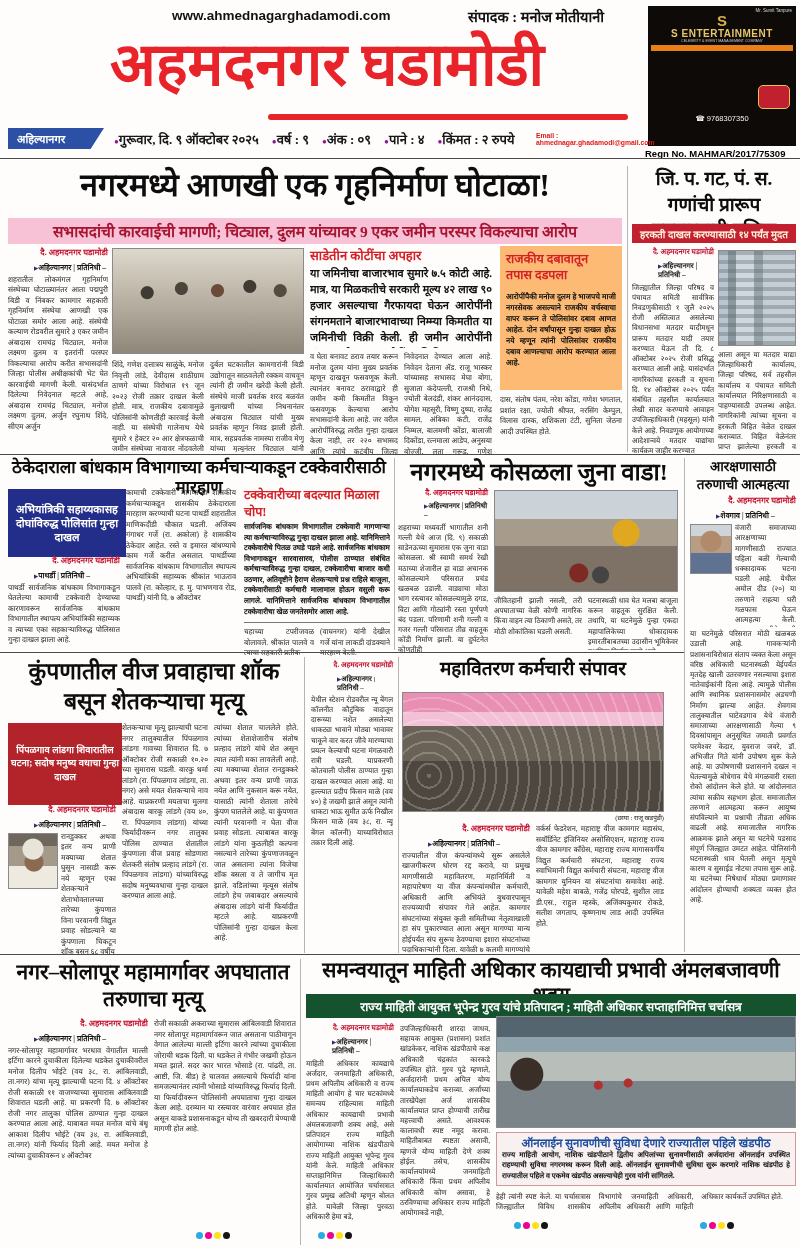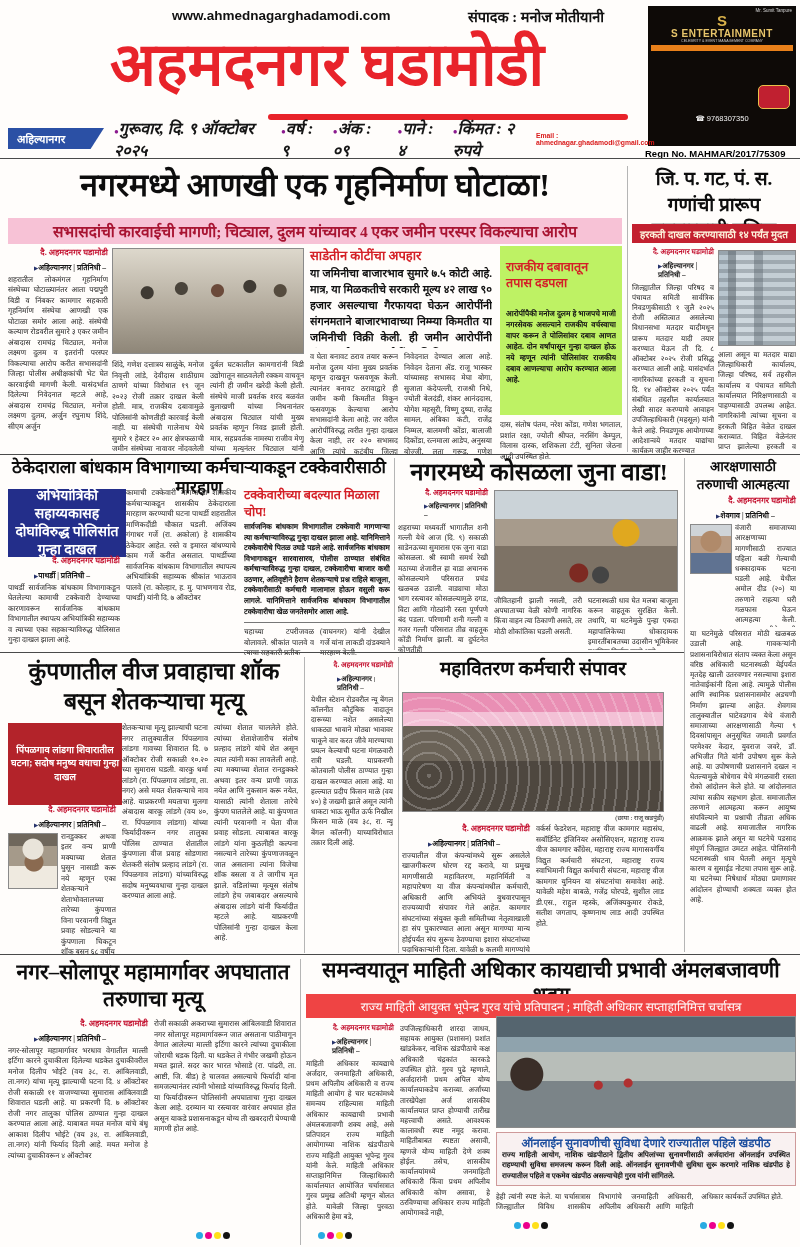--- a/index.html
+++ b/index.html
@@ -15,24 +15,24 @@
   .place{font-weight:bold;font-size:7.6px;line-height:1.3;margin:5px 0 2px;padding-left:26px;}
   .place::before{content:"\25B6 ";color:#27336b;font-size:5.5px;}
   .red-sub{color:#d42027;font-weight:bold;}
   .photo{border:1px solid #8a8a8a;box-sizing:border-box;}
   .vr{position:absolute;width:1px;background:#b5b5b5;}
   .hr2{position:absolute;height:1px;background:#4a4a4a;}
   .pinkbar{background:#f7c2d6;color:#a81432;font-weight:bold;display:flex;align-items:center;justify-content:center;}
   .crimsonbar{background:#c3202f;color:#fdf3dc;font-weight:bold;display:flex;align-items:center;justify-content:center;}
   .bluebox{background:#232e8a;color:#fff;font-weight:bold;display:flex;align-items:center;justify-content:center;text-align:center;}
   .redbox{background:#b3232a;color:#fff;font-weight:bold;display:flex;align-items:center;justify-content:center;text-align:center;}
-  .greenbar{background:#ef4444;color:#fff;font-weight:normal;display:flex;align-items:center;justify-content:center;}
+  .greenbar{background:#14532d;color:#fff;font-weight:bold;display:flex;align-items:center;justify-content:center;}
   .chip{background:#2b50a5;color:#fff;font-weight:bold;clip-path:polygon(0 0,100% 0,86% 100%,0 100%);
         display:flex;align-items:center;padding-left:9px;box-sizing:border-box;}
-  .dateitem{font-weight:bold;font-size:16px;font-style:italic;}
+  .dateitem{font-weight:bold;font-size:13px;}
   .dateitem::before{content:"\25CF ";color:#8b1a8f;font-size:8px;}
   .cmyk{display:flex;gap:2px;}
   .cmyk i{width:7px;height:7px;border-radius:50%;display:block;}
   .adbox{background:#0e0a07;color:#e7c56b;overflow:hidden;}
 </style>
 </head>
 <body>
 
 <div class="page">
 
@@ -68,21 +68,21 @@
     <span class="dateitem">गुरूवार, दि. ९ ऑक्टोबर २०२५</span>
     <span class="dateitem">वर्ष : ९</span>
     <span class="dateitem">अंक : ०९</span>
     <span class="dateitem">पाने : ४</span>
     <span class="dateitem">किंमत : २ रुपये</span>
   </div>
   <div class="abs sans" style="left:536px;top:132px;width:112px;height:16px;font-weight:bold;font-size:6.8px;color:#d91a1a;">Email : ahmednagar.ghadamodi@gmail.com</div>
   <div class="hr2" style="left:0;top:158px;width:800px;"></div>
 
   <div class="abs headline" style="left:8px;top:166px;width:614px;height:48px;font-size:32px;text-align:center;">नगरमध्ये आणखी एक गृहनिर्माण घोटाळा!</div>
-  <div class="abs pinkbar" style="left:8px;top:218px;width:614px;height:26px;font-size:15.5px;">सभासदांची कारवाईची मागणी; चिट्याल, दुलम यांच्यावर 4 एकर जमीन परस्पर विकल्याचा आरोप</div>
+  <div class="abs pinkbar" style="left:8px;top:218px;width:614px;height:26px;font-size:15.5px;">सभासदांची कारवाईची मागणी; चिट्याल, दुलम यांच्यावर 9 एकर जमीन परस्पर विकल्याचा आरोप</div>
 
   <div class="abs" style="left:8px;top:248px;width:100px;height:204px;">
     <div class="paper">दै. अहमदनगर घडामोडी</div>
     <div class="place">अहिल्यानगर | प्रतिनिधी –</div>
     <div class="body-txt" style="height:172px;">शहरातील लोकमंगल गृहनिर्माण संस्थेच्या घोटाळ्यानंतर आता पद्मपुरी बिडी व निंबकर कामगार सहकारी गृहनिर्माण संस्थेचा आणखी एक घोटाळा समोर आला आहे. संस्थेची कल्याण रोडवरील सुमारे ३ एकर जमीन अंबादास रामचंद्र चिट्याल, मनोज लक्ष्मण दुलम व इतरांनी परस्पर विकल्याचा आरोप करीत सभासदांनी जिल्हा पोलीस अधीक्षकांची भेट घेत कारवाईची मागणी केली. यासंदर्भात दिलेल्या निवेदनात म्हटले आहे, अंबादास रामचंद्र चिट्याल, मनोज लक्ष्मण दुलम, अर्जुन रघुनाथ शिंदे, सीएम अर्जुन</div>
   </div>
   <div class="abs photo" style="left:112px;top:248px;width:192px;height:106px;background:
       radial-gradient(circle at 18% 42%, #3f3a33 0 6px, transparent 7px),
       radial-gradient(circle at 36% 38%, #4a443b 0 6px, transparent 7px),
       radial-gradient(circle at 55% 40%, #6b4a3a 0 6px, transparent 7px),
@@ -95,23 +95,23 @@
   <div class="abs" style="left:310px;top:246px;width:182px;height:206px;">
     <div class="red-sub" style="font-size:13px;">साडेतीन कोटींचा अपहार</div>
     <div class="bold-lede" style="height:82px;margin-top:2px;">या जमिनीचा बाजारभाव सुमारे ७.५ कोटी आहे. मात्र, या मिळकतीचे सरकारी मूल्य ४२ लाख ९० हजार असल्याचा गैरफायदा घेऊन आरोपींनी संगनमताने बाजारभावाच्या निम्म्या किमतीत या जमिनीची विक्री केली. ही जमीन आरोपींनी संगनमताने ३.२५ कोटींना विक्री करून ३.५ कोटींचा अपहार केला, असा गंभीर आरोप सभासदांनी केला.</div>
     <div style="display:flex;gap:6px;margin-top:4px;">
       <div class="body-txt" style="width:88px;height:102px;">व घेता बनावट ठराव तयार करून मनोज दुलम यांना मुख्य प्रवर्तक म्हणून दाखवून फसवणूक केली. त्यानंतर बनावट ठरावाद्वारे ही जमीन कमी किमतीत विकून फसवणूक केल्याचा आरोप सभासदांनी केला आहे. जर वरील आरोपींविरुद्ध त्वरीत गुन्हा दाखल केला नाही, तर २२० सभासद आणि त्यांचे कुटुंबीय जिल्हा पोलीस अधीक्षक कार्यालयासमोर उपोषणास बसतील, असा इशारा</div>
       <div class="body-txt" style="width:88px;height:102px;">निवेदनात देण्यात आला आहे. निवेदन देताना ॲड. राजू भास्कर यांच्यासह सभासद मेघा बोगा, सुजाता कंदेपल्ली, राजश्री निधे, ज्योती बेलदंडी, शंकर आनंददास, योगेश महसूरी, विष्णू दुष्पा, राजेंद्र सामल, अंबिका कंटी, राजेंद्र निम्मल, बालमणी कोंडा, बालाजी दिकोंडा, रत्नमाला आडेप, अनुसया बोज्जी, लता गुरूड, गणेश दिकोंडा, विमल गुंड, पूजा चिट्याल, वंदेश्वरी</div>
     </div>
   </div>
 
   <div class="abs" style="left:500px;top:246px;width:122px;height:206px;">
-    <div style="background:#bef264;padding:14px 6px;">
+    <div style="background:#fdba74;padding:6px 6px;">
       <div class="red-sub" style="font-size:12.5px;line-height:1.25;">राजकीय दबावातून तपास दडपला</div>
-      <div class="bold-lede" style="height:92px;margin-top:18px;font-size:7.5px;">आरोपींपैकी मनोज दुलम हे भाजपचे माजी नगरसेवक असल्याने राजकीय वर्चस्वाचा वापर करून ते पोलिसांवर दबाव आणत आहेत. दोन वर्षांपासून गुन्हा दाखल होऊ नये म्हणून त्यांनी पोलिसांवर राजकीय दबाव आणल्याचा आरोप करण्यात आला आहे.</div>
+      <div class="bold-lede" style="height:92px;margin-top:9px;font-size:7.5px;">आरोपींपैकी मनोज दुलम हे भाजपचे माजी नगरसेवक असल्याने राजकीय वर्चस्वाचा वापर करून ते पोलिसांवर दबाव आणत आहेत. दोन वर्षांपासून गुन्हा दाखल होऊ नये म्हणून त्यांनी पोलिसांवर राजकीय दबाव आणल्याचा आरोप करण्यात आला आहे.</div>
     </div>
     <div class="body-txt" style="height:48px;margin-top:5px;">दास, संतोष पंतम, नरेश कोंडा, गणेश भगताल, प्रशांत रक्षा, ज्योती श्रीपत, नरसिंग केम्पुल, विलास दास्क, शशिकला टंटी, सुनिता जेठना आदी उपस्थित होते.</div>
   </div>
 
   <div class="vr" style="left:627px;top:166px;height:286px;"></div>
 
   <div class="abs headline center" style="left:632px;top:166px;width:164px;height:52px;font-size:19px;line-height:1.35;">जि. प. गट, पं. स. गणांची प्रारूप मतदारयादी प्रसिद्ध</div>
   <div class="abs crimsonbar" style="left:632px;top:224px;width:164px;height:19px;font-size:10px;">हरकती दाखल करण्यासाठी १४ पर्यंत मुदत</div>
   <div class="abs" style="left:632px;top:248px;width:82px;height:204px;">
     <div class="paper" style="font-size:7.4px;">दै. अहमदनगर घडामोडी</div>
@@ -119,21 +119,21 @@
     <div class="body-txt" style="height:176px;font-size:7.2px;">जिल्ह्यातील जिल्हा परिषद व पंचायत समिती सार्वत्रिक निवडणुकीसाठी १ जुलै २०२५ रोजी अस्तित्वात असलेल्या विधानसभा मतदार यादीमधून प्रारूप मतदार यादी तयार करण्यात येऊन ती दि. ८ ऑक्टोबर २०२५ रोजी प्रसिद्ध करण्यात आली आहे. यासंदर्भात नागरिकांच्या हरकती व सूचना दि. १४ ऑक्टोबर २०२५ पर्यंत संबंधित तहसील कार्यालयात लेखी सादर करण्याचे आवाहन उपजिल्हाधिकारी (महसूल) यांनी केले आहे. निवडणूक आयोगाच्या आदेशान्वये मतदार याद्यांचा कार्यक्रम जाहीर करण्यात</div>
   </div>
   <div class="abs photo" style="left:718px;top:250px;width:78px;height:96px;background:
       repeating-linear-gradient(0deg, rgba(90,100,108,.35) 0 4px, transparent 4px 9px),
       linear-gradient(90deg,#b9c6cf 0 12%,#8d979e 12% 22%,#cfd8de 22% 46%,#99a3aa 46% 58%,#c4ced4 58% 100%);"></div>
   <div class="abs body-txt" style="left:718px;top:350px;width:78px;height:102px;font-size:7.2px;">आला असून या मतदार याद्या जिल्हाधिकारी कार्यालय, जिल्हा परिषद, सर्व तहसील कार्यालय व पंचायत समिती कार्यालयात निरिक्षणासाठी व पाहण्यासाठी उपलब्ध आहेत. नागरिकांनी त्यांच्या सूचना व हरकती विहित वेळेत दाखल कराव्यात. विहित वेळेनंतर प्राप्त झालेल्या हरकती व सूचनांचा विचार केला जाणार नसल्याचेही कळविण्यात आले आहे.</div>
 
   <div class="hr2" style="left:0;top:454px;width:800px;"></div>
 
   <div class="abs headline center" style="left:8px;top:458px;width:382px;height:24px;font-size:17px;">ठेकेदाराला बांधकाम विभागाच्या कर्मचाऱ्याकडून टक्केवारीसाठी मारहाण</div>
-  <div class="abs bluebox" style="left:8px;top:489px;width:112px;height:62px;font-size:14px;line-height:1.3;padding:3px;">अभियांत्रिकी सहाय्यकासह दोघांविरुद्ध पोलिसांत गुन्हा दाखल</div>
+  <div class="abs bluebox" style="left:8px;top:489px;width:112px;height:62px;font-size:11px;line-height:1.3;padding:3px;">अभियांत्रिकी सहाय्यकासह दोघांविरुद्ध पोलिसांत गुन्हा दाखल</div>
   <div class="abs" style="left:8px;top:556px;width:112px;height:96px;">
     <div class="paper">दै. अहमदनगर घडामोडी</div>
     <div class="place">पाथर्डी | प्रतिनिधी –</div>
     <div class="body-txt" style="height:66px;">पाथर्डी सार्वजनिक बांधकाम विभागाकडून घेतलेल्या कामाची टक्केवारी देण्याच्या कारणावरून सार्वजनिक बांधकाम विभागातील स्थापत्य अभियांत्रिकी सहाय्यक व त्याच्या एका सहकाऱ्याविरुद्ध पोलिसात गुन्हा दाखल झाला आहे.</div>
   </div>
   <div class="abs body-txt" style="left:126px;top:488px;width:110px;height:162px;">कामाची टक्केवारी मागणाऱ्या शासकीय कर्मचाऱ्याकडून शासकीय ठेकेदाराला मारहाण करण्याची घटना पाथर्डी शहरातील माणिकदौंडी चौकात घडली. अजिंक्य गंगाधर गर्जे (रा. अकोला) हे शासकीय ठेकेदार आहेत. रस्ते व इमारत बांधण्याचे काम गर्जे करीत असतात. पाथर्डीच्या सार्वजनिक बांधकाम विभागातील स्थापत्य अभियांत्रिकी सहाय्यक श्रीकांत भाऊराव पालवे (रा. कोल्हार, ह. मु. पाभणगाव रोड, पाथर्डी) यांनी दि. ७ ऑक्टोबर</div>
   <div class="abs" style="left:244px;top:486px;width:146px;height:166px;">
     <div class="red-sub" style="font-size:12.5px;">टक्केवारीच्या बदल्यात मिळाला चोप!</div>
     <div class="bold-lede" style="height:96px;margin-top:2px;font-size:7.3px;">सार्वजनिक बांधकाम विभागातील टक्केवारी मागणाऱ्या त्या कर्मचाऱ्याविरुद्ध गुन्हा दाखल झाला आहे. यानिमित्ताने टक्केवारीचे पितळ उघडे पडले आहे. सार्वजनिक बांधकाम विभागाकडून सारवासारव, पोलीस ठाण्यात संबंधित कर्मचाऱ्याविरुद्ध गुन्हा दाखल, टक्केवारीचा बाजार कधी उठणार, अतिवृष्टीने हैराण शेतकऱ्याचे प्रश्न राहिले बाजूला, टक्केवारीसाठी कर्मचारी मालामाल होऊन वसुली करू लागले. यानिमित्ताने सार्वजनिक बांधकाम विभागातील टक्केवारीचा खेळ जनतेसमोर आला आहे.</div>
     <div style="height:1px;background:#777;margin:4px 0;"></div>
@@ -230,21 +230,21 @@
     <div class="body-txt" style="height:172px;font-size:7.2px;">माहिती अधिकार कायद्याचे अर्जदार, जनमाहिती अधिकारी, प्रथम अपिलीय अधिकारी व राज्य माहिती आयोग हे चार घटकांमध्ये समन्वय राहिल्यास माहिती अधिकार कायद्याची प्रभावी अंमलबजावणी शक्य आहे, असे प्रतिपादन राज्य माहिती आयोगाच्या नाशिक खंडपीठाचे राज्य माहिती आयुक्त भूपेन्द्र गुरव यांनी केले. माहिती अधिकार सप्ताहानिमित्त जिल्हाधिकारी कार्यालयात आयोजित चर्चासत्रात गुरव प्रमुख अतिथी म्हणून बोलत होते. यावेळी जिल्हा पुरवठा अधिकारी हेमा बडे,</div>
   </div>
   <div class="abs body-txt" style="left:400px;top:1024px;width:90px;height:200px;font-size:7.2px;">उपजिल्हाधिकारी शारदा जाधव, सहायक आयुक्त (प्रशासन) प्रशांत खांडकेकर, नाशिक खंडपीठाचे कक्ष अधिकारी चंद्रकांत कारकडे उपस्थित होते. गुरव पुढे म्हणाले, अर्जदारांनी प्रथम अपिल योग्य कार्यालयाकडेच कराव्या. अर्जांच्या तारखेपेक्षा अर्ज शासकीय कार्यालयात प्राप्त होण्याची तारीख महत्त्वाची असते. आवश्यक कालावधी स्पष्ट नमूद करावा. माहितीबाबत स्पष्टता असावी, म्हणजे योग्य माहिती देणे शक्य होईल. तसेच, शासकीय कार्यालयांमध्ये जनमाहिती अधिकारी किंवा प्रथम अपिलीय अधिकारी कोण असावा, हे ठरविण्याचा अधिकार राज्य माहिती आयोगाकडे नाही,</div>
   <div class="abs photo" style="left:496px;top:1016px;width:300px;height:112px;background:
       radial-gradient(circle at 10% 52%, #3a2e28 0 16px, transparent 17px),
       radial-gradient(circle at 34% 62%, #b03030 0 4px, transparent 5px),
       radial-gradient(circle at 44% 60%, #b03030 0 4px, transparent 5px),
       linear-gradient(180deg,#55656f 0 18%,#8fa3ad 18% 32%,#b8beb9 32% 58%,#7b8488 58% 100%);"></div>
   <div class="abs" style="left:496px;top:1132px;width:300px;height:54px;border:1px solid #cf9a9a;background:#f9f1f1;box-sizing:border-box;padding:2px 5px;">
     <div class="center" style="color:#1d4e9e;font-weight:bold;font-size:11.5px;">ऑनलाईन सुनावणीची सुविधा देणारे राज्यातील पहिले खंडपीठ</div>
-    <div class="bold-lede" style="height:32px;font-size:7.2px;">राज्य माहिती आयोग, नाशिक खंडपीठाने द्वितीय अपिलांच्या सुनावणीसाठी अर्जदारांना ऑनलाईन उपस्थित राहण्याची सुविधा समजल्ध करून दिली आहे. ऑनलाईन सुनावणीची सुविधा सुरू करणारे नाशिक खंडपीठ हे राज्यातील पहिले व एकमेव खंडपीठ असल्याचेही गुरव यांनी सांगितले.</div>
+    <div class="bold-lede" style="height:32px;font-size:7.2px;">राज्य माहिती आयोग, नाशिक खंडपीठाने द्वितीय अपिलांच्या सुनावणीसाठी अर्जदारांना ऑनलाईन उपस्थित राहण्याची सुविधा नगरमध्ध करून दिली आहे. ऑनलाईन सुनावणीची सुविधा सुरू करणारे नाशिक खंडपीठ हे राज्यातील पहिले व एकमेव खंडपीठ असल्याचेही गुरव यांनी सांगितले.</div>
   </div>
   <div class="abs body-txt" style="left:496px;top:1192px;width:300px;height:26px;column-count:3;column-gap:8px;font-size:7.2px;">हेही त्यांनी स्पष्ट केले. या चर्चासत्रास जिल्ह्यातील विविध शासकीय विभागांचे जनमाहिती अधिकारी, अपिलीय अधिकारी आणि माहिती अधिकार कार्यकर्ते उपस्थित होते.</div>
 
   <div class="abs cmyk" style="left:196px;top:1232px;">
     <i style="background: rgb(41, 171, 226);"></i>
       <i style="background: rgb(236, 0, 140);"></i>
       <i style="background: rgb(255, 224, 26);"></i>
       <i style="background: rgb(20, 20, 20);"></i>
   </div>
   <div class="abs cmyk" style="left:318px;top:1232px;">

